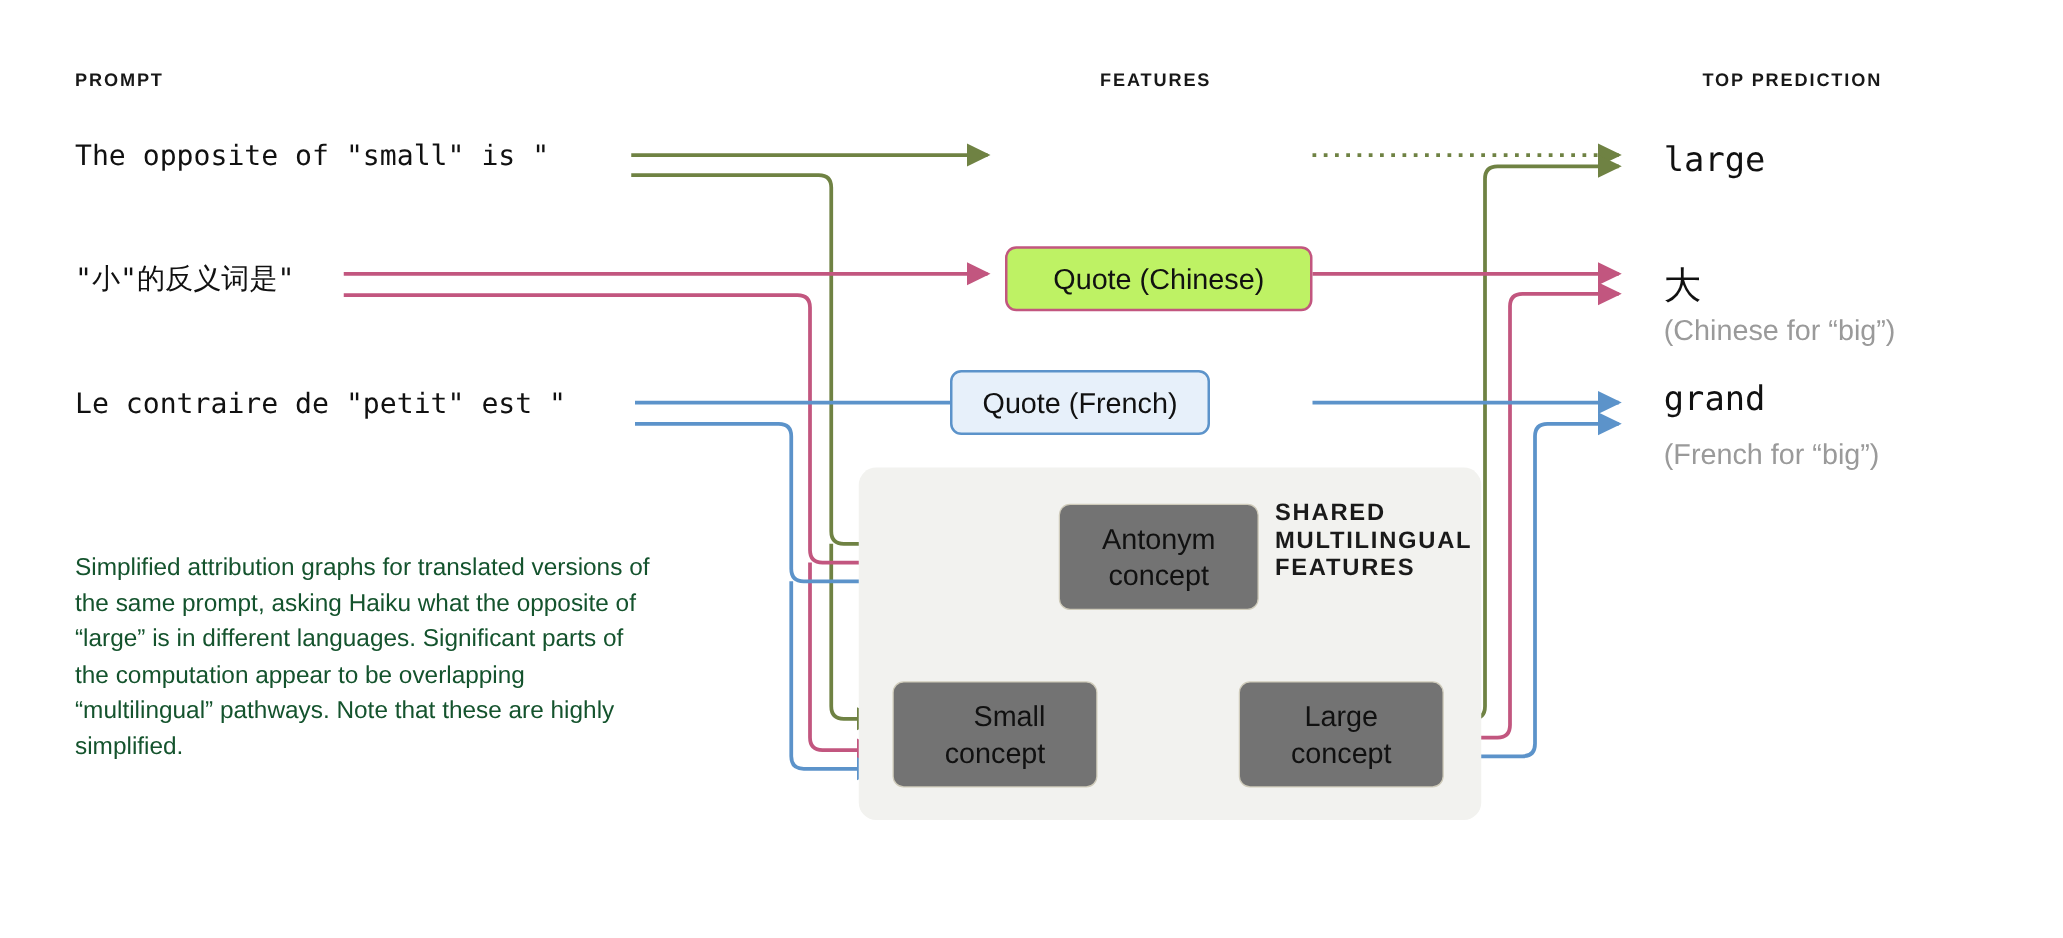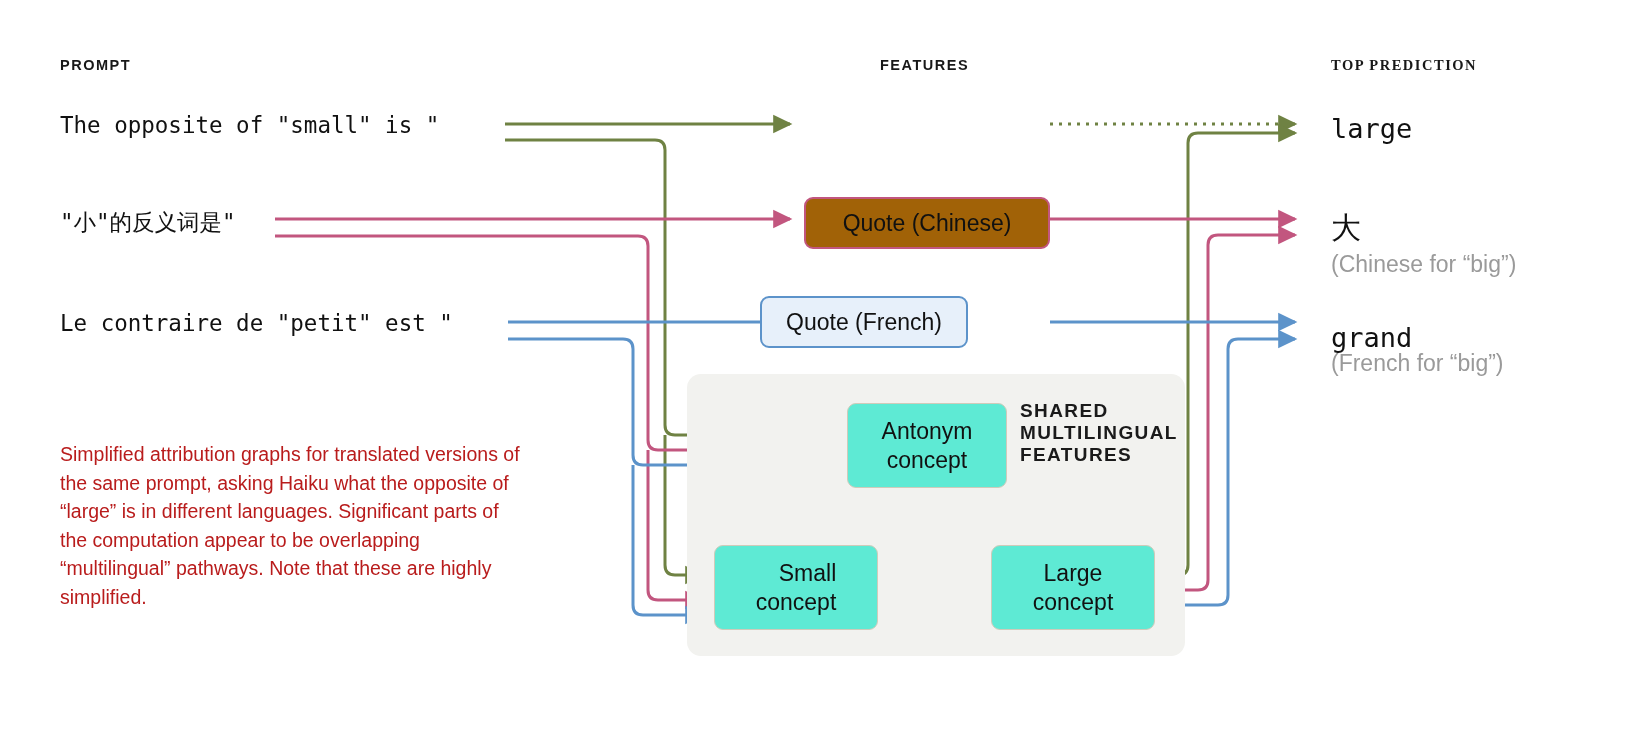--- a/index.html
+++ b/index.html
@@ -31,37 +31,37 @@
     white-space:nowrap;
     letter-spacing:0px;
   }
 
   .caption{
     position:absolute;
     left:60px;top:440px;width:460px;
     font-family:"Liberation Sans", sans-serif;
     font-size:19.5px;
     line-height:28.6px;
-    color:#b91c1c;
+    color:#14532d;
   }
 
   .fbox{
     position:absolute;
     box-sizing:border-box;
     border-radius:9px;
     border-width:2px;
     border-style:solid;
     display:flex;align-items:center;justify-content:center;
     font-family:"Liberation Sans", sans-serif;
     font-size:23px;
     color:#111111;
     white-space:nowrap;
   }
   .fbox.en{background:#edf1e5;border-color:#6f8243;}
-  .fbox.zh{background:#a16207;border-color:#c2567f;}
+  .fbox.zh{background:#bef264;border-color:#c2567f;}
   .fbox.fr{background:#e7f0fa;border-color:#5c93ca;}
 
   .sharedbg{
     position:absolute;
     background:#f2f2ef;
     border-radius:14px;
   }
   .shared-label{
     position:absolute;
     text-align:left;
@@ -70,21 +70,21 @@
     font-weight:700;
     letter-spacing:1.4px;
     line-height:22px;
     color:#1a1a1a;
     white-space:nowrap;
   }
 
   .cbox{
     position:absolute;
     box-sizing:border-box;
-    background:#5eead4;
+    background:#737373;
     border:1.5px solid #cfcbba;
     border-radius:9px;
     display:flex;align-items:center;justify-content:center;
     text-align:center;
     font-family:"Liberation Sans", sans-serif;
     font-size:23px;
     line-height:29px;
     color:#111111;
   }
 
@@ -156,21 +156,21 @@
       <path d="M1155,605 L1218,605 Q1228,605 1228,595 L1228,349 Q1228,339 1238,339 L1295,339" stroke="#5c93ca" marker-end="url(#ah-fr)"></path>
 
       <path d="M905,490 L905,576" stroke="#8f9a6a" stroke-width="3.2" stroke-dasharray="3 6"></path>
       <path d="M926,490 L926,591" stroke="#cc7d9c" stroke-width="3.2" stroke-dasharray="3 6"></path>
       <path d="M947,490 L947,606" stroke="#8bb0d8" stroke-width="3.2" stroke-dasharray="3 6"></path>
     </g>
   </svg>
 
   <div class="col-header" style="left:60px;top:57px;">PROMPT</div>
   <div class="col-header" style="left:880px;top:57px;">FEATURES</div>
-  <div class="col-header" style="left:1331px;top:57px;font-family:Liberation Serif, serif;">TOP PREDICTION</div>
+  <div class="col-header" style="left:1362px;top:57px;">TOP PREDICTION</div>
 
   <div class="prompt" style="left:60px;top:112px;">The opposite of "small" is "</div>
   <div class="prompt" style="left:60px;top:207px;">"小"的反义词是"</div>
   <div class="prompt" style="left:60px;top:310px;">Le contraire de "petit" est "</div>
 
   <div class="caption">Simplified attribution graphs for translated versions of the same prompt, asking Haiku what the opposite of “large” is in different languages. Significant parts of the computation appear to be overlapping “multilingual” pathways. Note that these are highly simplified.</div>
 
   <div class="fbox zh" style="left:804px;top:197px;width:246px;height:52px;">
     <span>Quote (Chinese)</span>
   </div>
@@ -202,16 +202,16 @@
       <div>Large</div>
       <div>concept</div>
     </div>
   </div>
 
   <div class="pred" style="left:1331px;top:113px;">large</div>
 
   <div class="pred cjk" style="left:1331px;top:208px;">大</div>
   <div class="pred-note" style="left:1331px;top:251px;">(Chinese for “big”)</div>
 
-  <div class="pred" style="left:1331px;top:322px;text-align:right;">grand</div>
+  <div class="pred" style="left:1331px;top:304px;text-align:right;">grand</div>
   <div class="pred-note" style="left:1331px;top:350px;">(French for “big”)</div>
 
 </div>
 
 </body></html>

